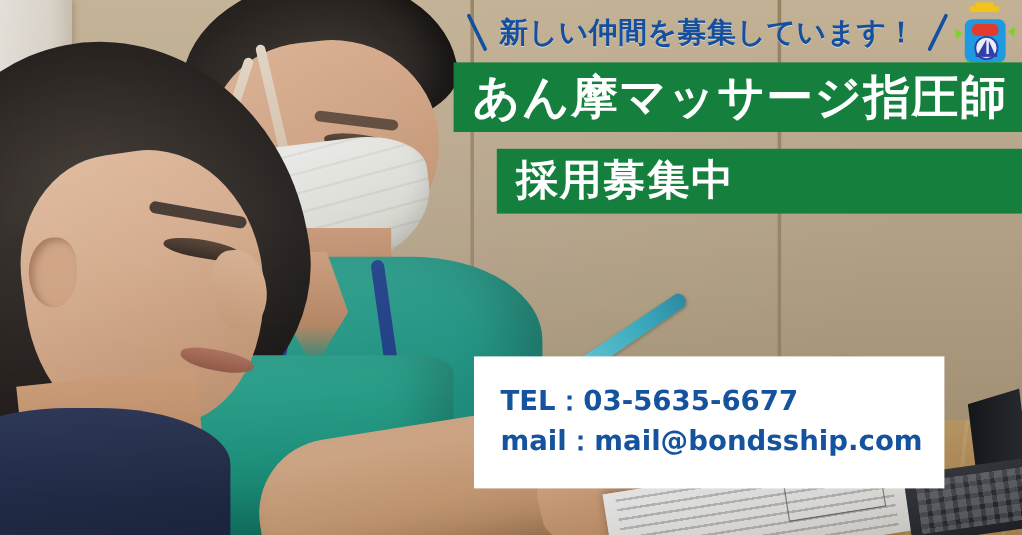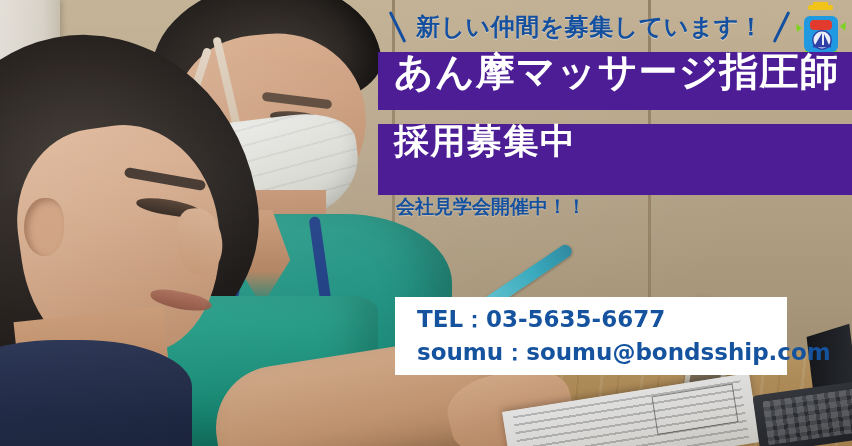--- a/index.html
+++ b/index.html
@@ -280,43 +280,43 @@
   }
   .slash.left::before{transform:rotate(-26deg);}
   .slash.right::before{transform:rotate(26deg);}
 
   
   .mascot{position:absolute;left:795px;top:2px;width:52px;height:55px;}
 
   
   .bar{
     position:absolute;left:378px;right:0;
-    background:#4c1d95;
-    display:flex;align-items:flex-start;
+    background:#15803d;
+    display:flex;align-items:center;
   }
   .bar-1{top:52px;height:58px;}
-  .bar-2{top:124px;height:71px;}
+  .bar-2{top:124px;height:54px;margin-left:36px;}
   .bar-title{
     color:#fff;font-weight:700;line-height:1;white-space:nowrap;
     padding-left:16px;
   }
   .bar-1 .bar-title{font-size:39px;letter-spacing:1px;}
   .bar-2 .bar-title{font-size:35px;letter-spacing:1.5px;}
 
   
   .copy{
     position:absolute;left:396px;top:192px;width:456px;
     color:#14509f;font-weight:700;font-size:19px;line-height:1.52;
     text-shadow:0 1px 1px rgba(255,255,255,.35);
   }
   .copy .line{white-space:nowrap;}
 
   
   .contact{
-    position:absolute;left:395px;top:297px;width:392px;height:78px;
+    position:absolute;left:395px;top:297px;width:392px;height:110px;
     background:#ffffff;
     display:flex;flex-direction:column;justify-content:center;
     padding-left:22px;box-sizing:border-box;gap:7px;
   }
   .contact .row{
     color:#15539f;font-weight:700;font-size:23px;line-height:1.1;white-space:nowrap;
   }
 </style>
 </head>
 <body>
@@ -415,22 +415,21 @@
 
     <div class="bar bar-1">
       <span class="bar-title">あん摩マッサージ指圧師</span>
     </div>
 
     <div class="bar bar-2">
       <span class="bar-title">採用募集中</span>
     </div>
 
     <div class="copy">
-      <div class="line">会社見学会開催中！！</div>
     </div>
 
     <div class="contact">
       <div class="row">TEL：03-5635-6677</div>
-      <div class="row">soumu：soumu@bondsship.com</div>
+      <div class="row">mail：mail@bondsship.com</div>
     </div>
 
   </div>
 </div>
 
 </body></html>

